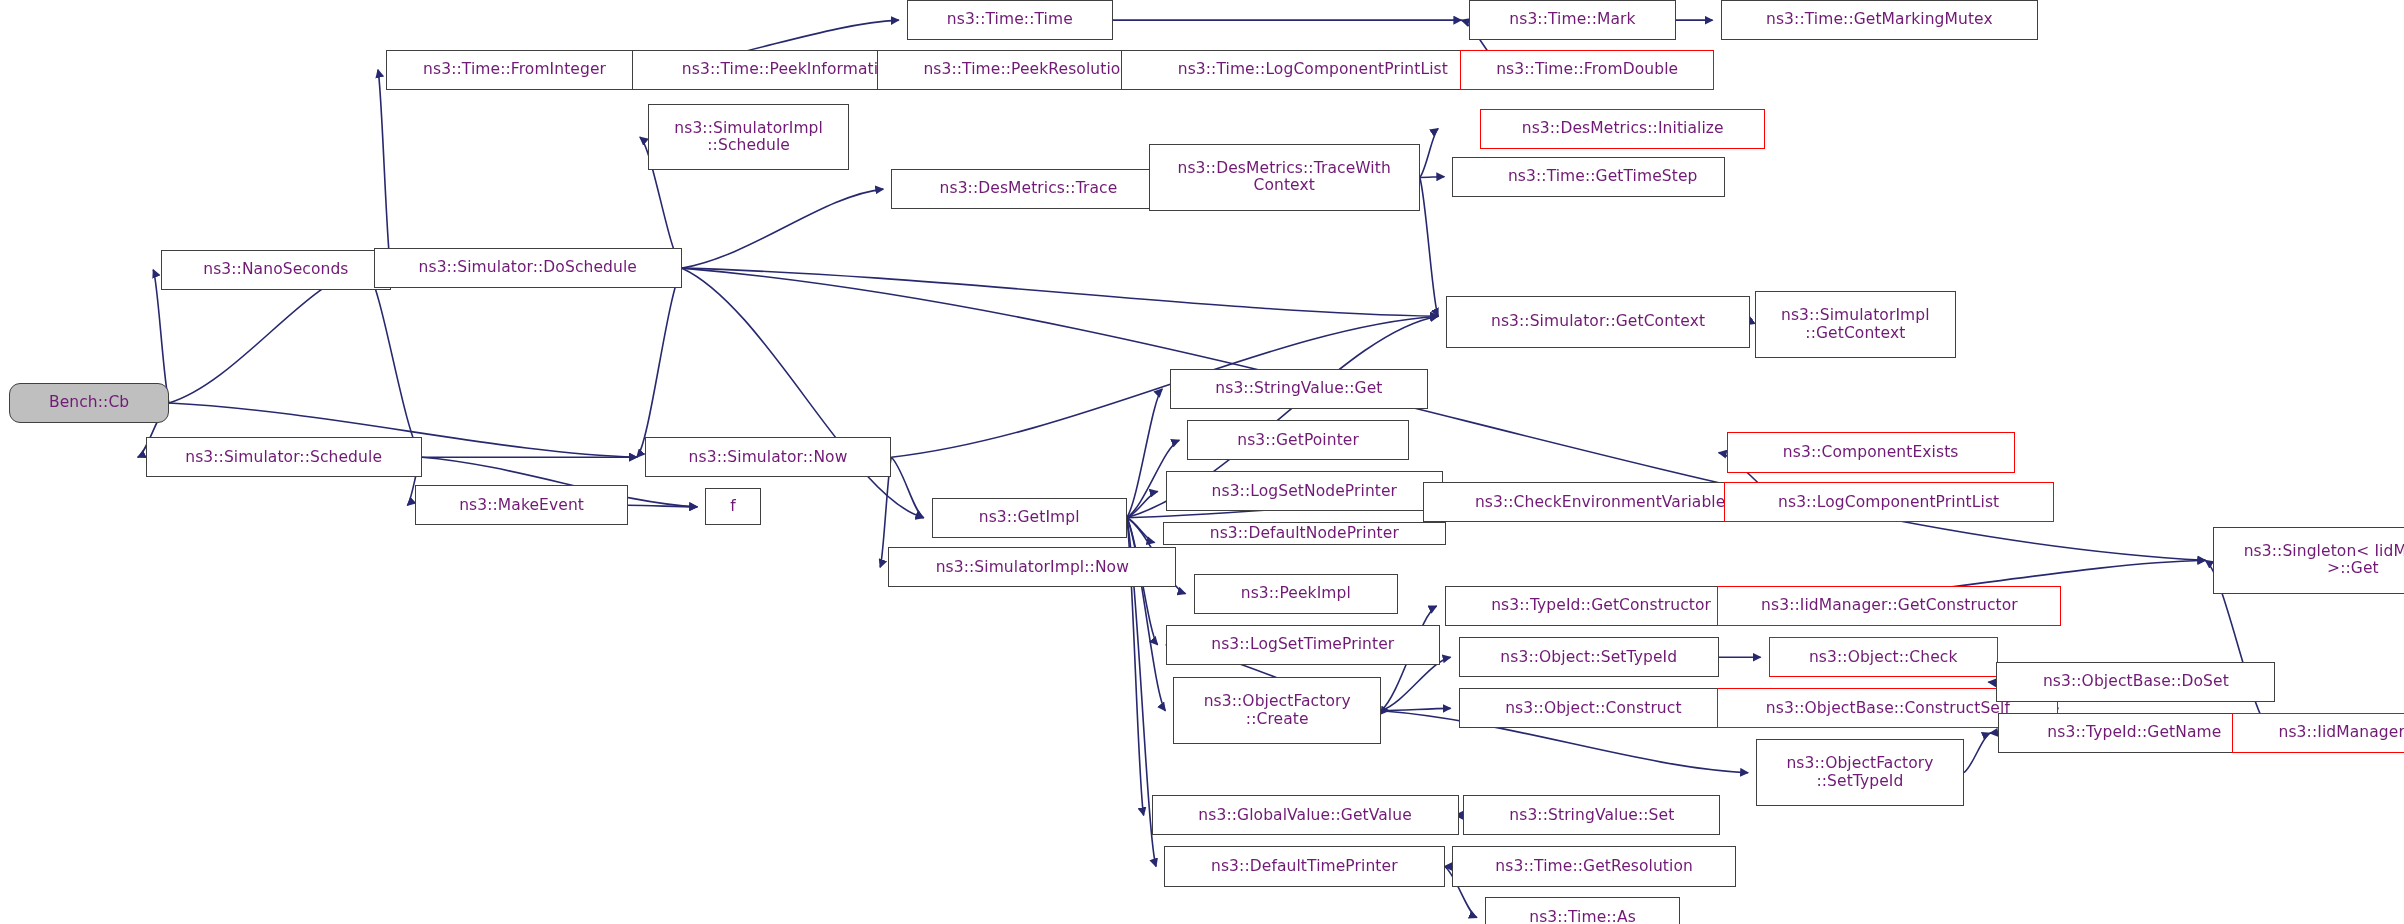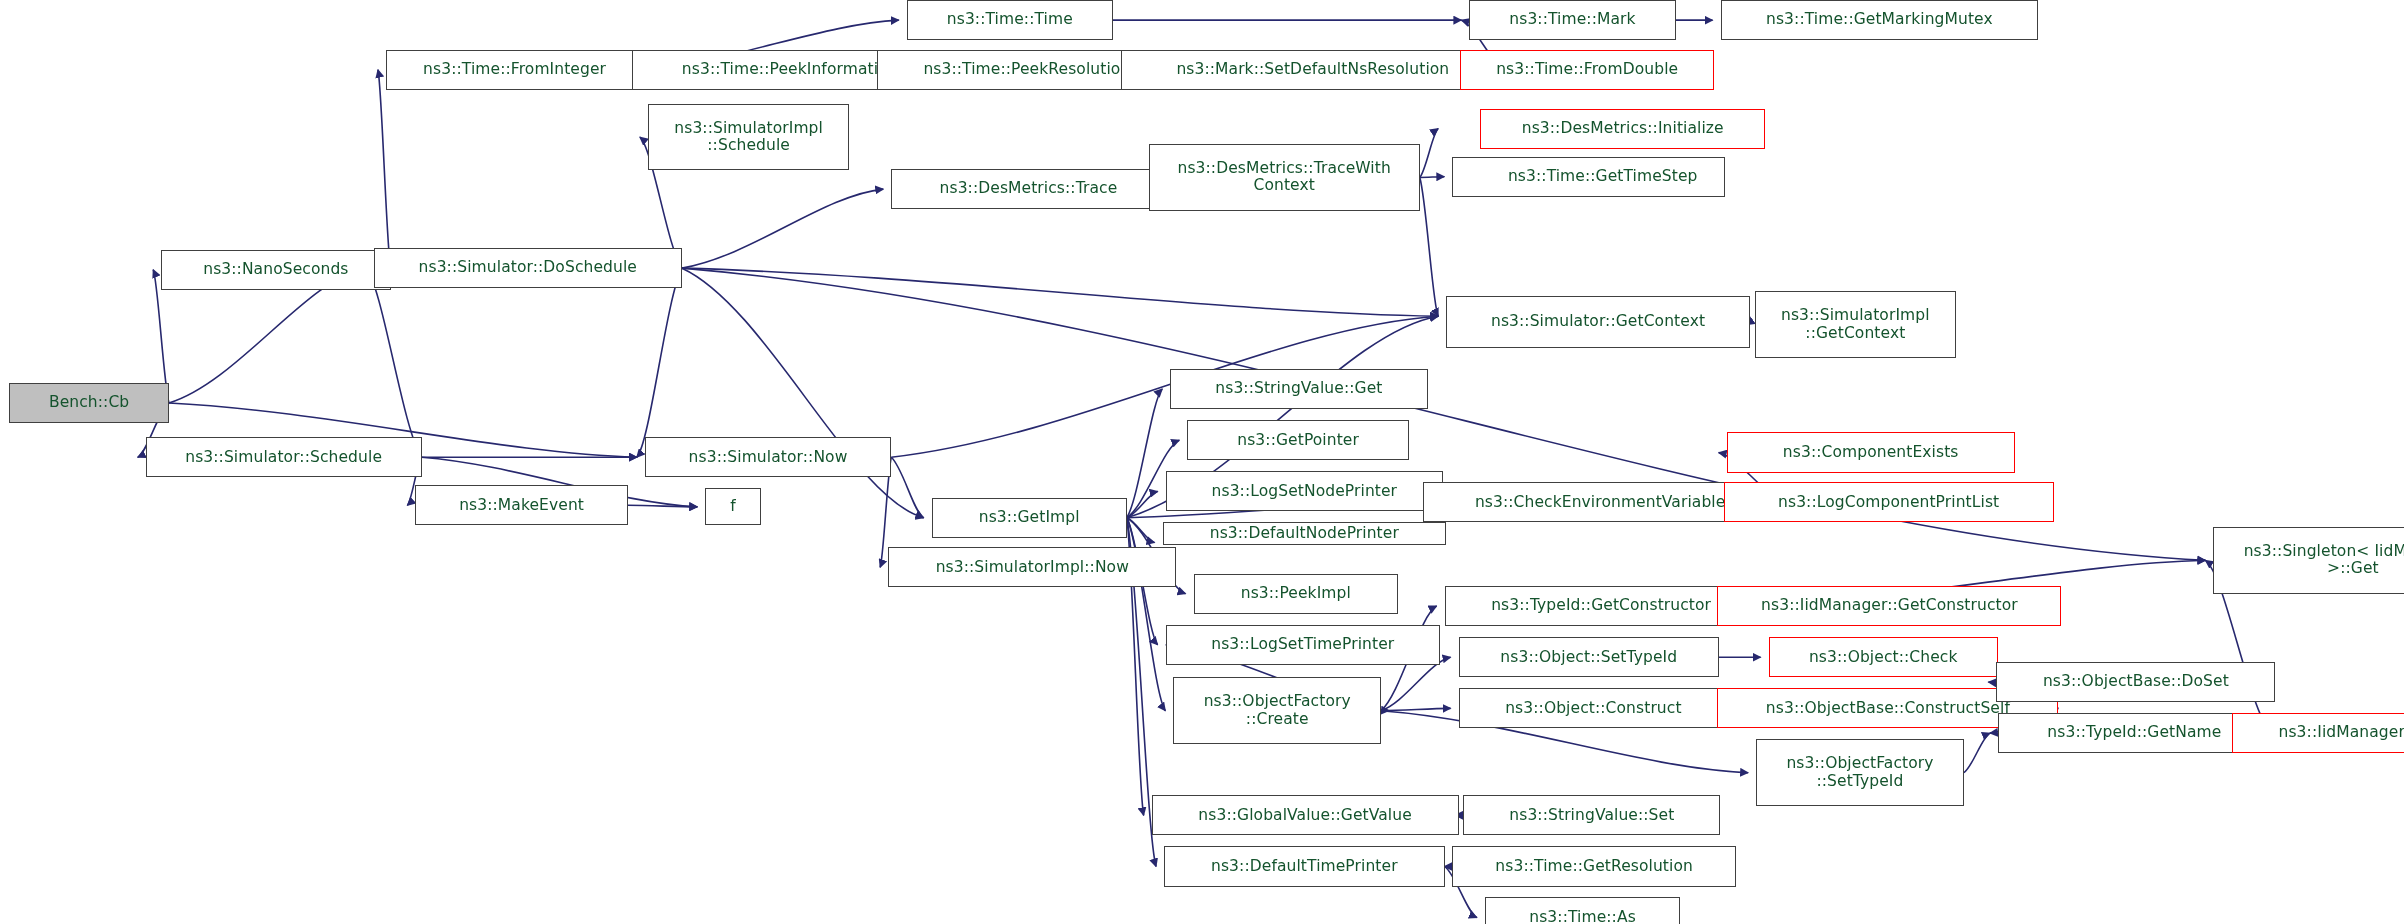--- a/index.html
+++ b/index.html
@@ -1,20 +1,20 @@
 <!DOCTYPE html>
 <html><head>
 <meta charset="utf-8">
 <style>
   html,body{margin:0;padding:0;background:#ffffff;}
   body{font-family:"DejaVu Sans","Liberation Sans",sans-serif;}
   #canvas{position:relative;width:2404px;height:924px;background:#ffffff;overflow:hidden;}
   svg.edges{position:absolute;left:0;top:0;width:2404px;height:924px;pointer-events:none;}
   .node{position:absolute;box-sizing:border-box;display:flex;align-items:center;justify-content:flex-end;
-        text-align:center;background:#ffffff;border:1.5px solid #404040;color:#14532d;
+        text-align:center;background:#ffffff;border:1.5px solid #404040;color:#701a75;
         font-size:15.5px;line-height:1.12;letter-spacing:0.1px;padding:0 4px;}
   .node.red{border-color:#ff0000;}
   .node.root{background:#bfbfbf;border-color:#404040;}
   .node span{display:block;width:100%;}
 </style>
 </head>
 <body>
 
 <div id="canvas">
   <svg class="edges" viewBox="0 0 2404 924">
@@ -82,21 +82,21 @@
         <path d="M1718.95,657.2 C1733.51,657.2 1748.07,657.2 1760.55,657.2" fill="none" stroke="#27286e" stroke-width="1.6" marker-end="url(#arrow)"></path>
         <path d="M1728.25,708.35 C1721.6525000000001,708.35 1715.055,708.35 1709.4,708.35" fill="none" stroke="#27286e" stroke-width="1.6" marker-end="url(#arrow)"></path>
         <path d="M2058.4,708.35 C2033.9,704.2393999999999 2009.4,684.108 1988.4,682" fill="none" stroke="#27286e" stroke-width="1.6" marker-end="url(#arrow)"></path>
         <path d="M2058.4,708.35 C2034.4425,712.2188 2010.4850000000001,731.1659999999999 1989.95,733.15" fill="none" stroke="#27286e" stroke-width="1.6" marker-end="url(#arrow)"></path>
         <path d="M2270.75,733.15 C2254.3875,733.15 2238.025,733.15 2224,733.15" fill="none" stroke="#27286e" stroke-width="1.6" marker-end="url(#arrow)"></path>
         <path d="M2270.75,733.15 C2247.8775,706.1893 2225.005,574.1510000000001 2205.4,560.325" fill="none" stroke="#27286e" stroke-width="1.6" marker-end="url(#arrow)"></path>
         <path d="M1963.8500000000001,772.6750000000001 C1972.9850000000001,766.5091 1982.1200000000001,736.312 1989.95,733.15" fill="none" stroke="#27286e" stroke-width="1.6" marker-end="url(#arrow)"></path>
       </g>
   </svg>
   <div id="node-layer">
-      <div class="node root" style="left: 9.3px; top: 382.85px; width: 159.65px; height: 40.3px;">
+      <div class="node root" style="left: 9.3px; top: 382.85px; width: 159.65px; height: 40.3px; border-radius: 11px;">
         <span>Bench::Cb</span>
       </div>
       <div class="node" style="left: 161.2px; top: 249.55px; width: 229.4px; height: 40.3px;">
         <span>ns3::NanoSeconds</span>
       </div>
       <div class="node" style="left: 145.7px; top: 437.1px; width: 275.9px; height: 40.3px;">
         <span>ns3::Simulator::Schedule</span>
       </div>
       <div class="node" style="left: 415.4px; top: 485.15px; width: 212.35px; height: 40.3px;">
         <span>ns3::MakeEvent</span>
@@ -110,21 +110,21 @@
       <div class="node" style="left: 385.95px; top: 49.6px; width: 257.3px; height: 40.3px;">
         <span>ns3::Time::FromInteger</span>
       </div>
       <div class="node" style="left: 632.4px; top: 49.6px; width: 314.65px; height: 40.3px;">
         <span>ns3::Time::PeekInformation</span>
       </div>
       <div class="node" style="left: 877.3px; top: 49.6px; width: 299.15px; height: 40.3px;">
         <span>ns3::Time::PeekResolution</span>
       </div>
       <div class="node" style="left: 1120.65px; top: 49.6px; width: 384.4px; height: 40.3px;">
-        <span>ns3::Mark::SetDefaultNsResolution</span>
+        <span>ns3::Time::LogComponentPrintList</span>
       </div>
       <div class="node" style="left: 906.75px; top: 0px; width: 206.15px; height: 40.3px;">
         <span>ns3::Time::Time</span>
       </div>
       <div class="node" style="left: 1469.4px; top: 0px; width: 206.15px; height: 40.3px;">
         <span>ns3::Time::Mark</span>
       </div>
       <div class="node" style="left: 1720.5px; top: 0px; width: 317.75px; height: 40.3px;">
         <span>ns3::Time::GetMarkingMutex</span>
       </div>

